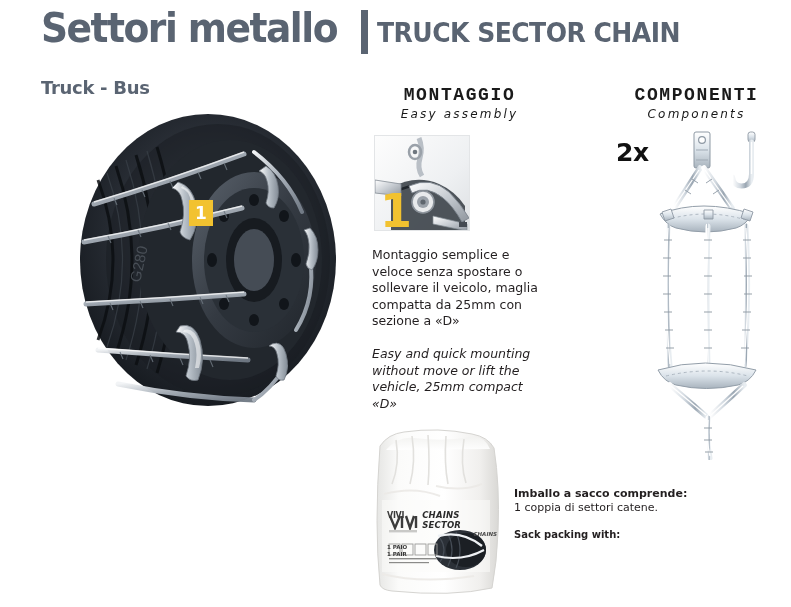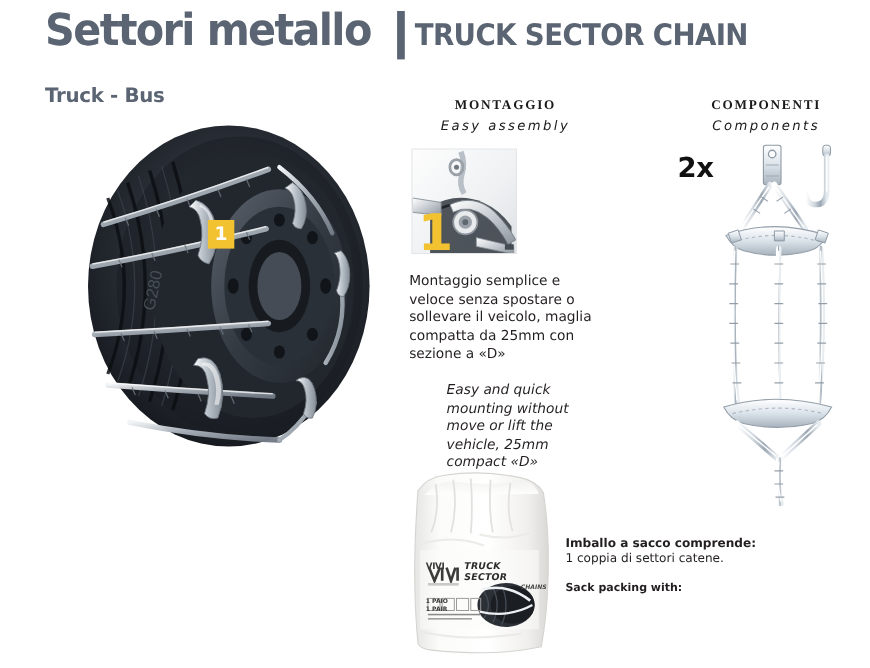--- a/index.html
+++ b/index.html
@@ -68,23 +68,23 @@
     margin-top: 23px;
     letter-spacing: -0.3px;
   }
 
   
   .col-heading {
     text-align: center;
     color: #1a1a1a;
   }
   .col-heading .line {
-    font-family: Liberation Serif, serif;
-    font-weight: bold;
-    font-size: 12px;
+    font-family: Liberation Mono, monospace;
+    font-weight: bold;
+    font-size: 18px;
     letter-spacing: 1.6px;
     line-height: 19px;
   }
   .col-heading .en {
     font-family: "DejaVu Sans", sans-serif;
     font-style: italic;
     font-size: 12px;
     letter-spacing: 2.2px;
     line-height: 17px;
     margin-top: 1px;
@@ -129,21 +129,20 @@
     line-height: 16.6px;
     color: #231f20;
   }
   #assembly-en {
     font-family: "DejaVu Sans", sans-serif;
     font-style: italic;
     font-size: 12.5px;
     line-height: 16.6px;
     color: #231f20;
     margin-top: 16px;
-    margin-left: 34px;
   }
 
   
   #components-col {
     position: absolute;
     left: 604px;
     top: 86px;
     width: 185px;
   }
   #qty-badge {
@@ -577,21 +576,21 @@
     <g fill="#8b8b89">
       <rect x="23" y="134" width="48" height="1.4"></rect>
       <rect x="23" y="138" width="40" height="1.2"></rect>
     </g>
   </svg>
 
   
   <div style="position:absolute; left:21px; top:86px; width:110px;">
     <div style="display:flex; align-items:baseline; justify-content:space-between;gap:18px;">
       <span id="sack-label-brand">VIVI</span>
-      <span id="sack-label-title">TRUCK SECTOR</span>
+      <span id="sack-label-title">CHAINS SECTOR</span>
     </div>
     <div id="sack-label-title2" style="margin-top:1px;">CHAINS</div>
     <div class="sack-qty" style="margin-top:7px;">1 PAIO</div>
     <div class="sack-qty">1 PAIR</div>
   </div>
 </div>
 
 <div id="packing-text">
   <div class="pack-head">Imballo a sacco comprende:</div>
   <div class="pack-body">1 coppia di settori catene.</div>

